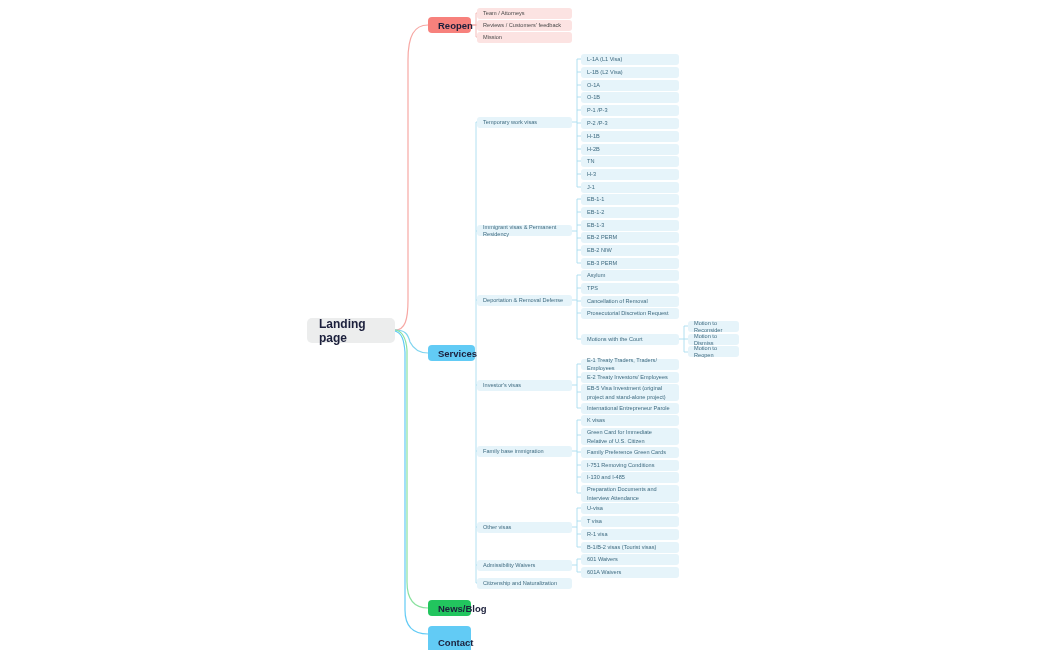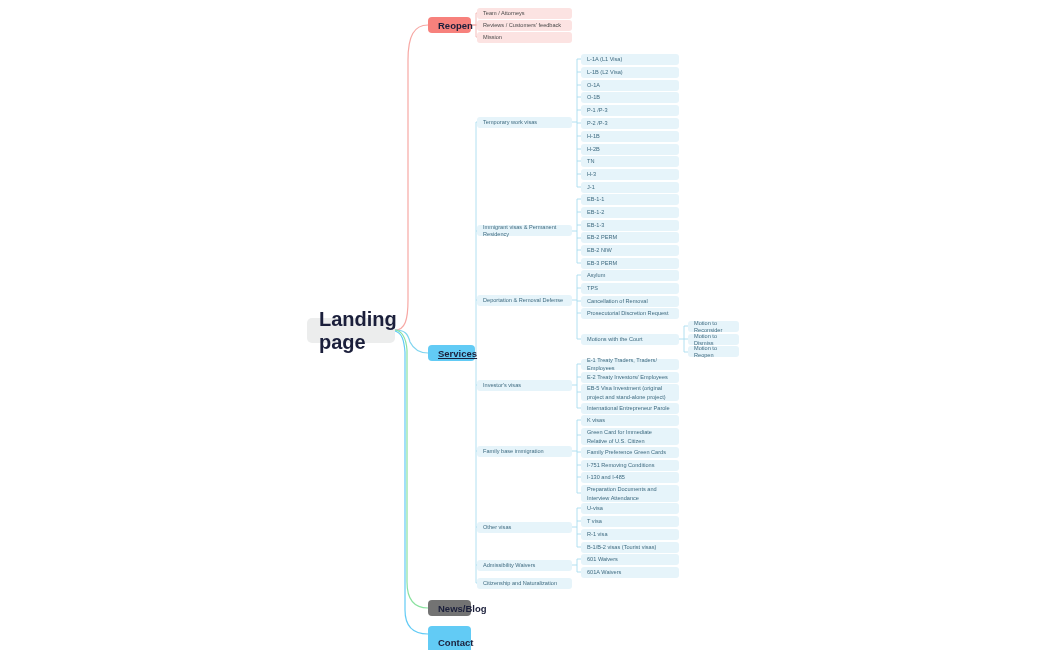--- a/index.html
+++ b/index.html
@@ -9,28 +9,28 @@
   }
   #canvas{position:absolute;left:0;top:0;width:1050px;height:650px;}
   svg.links{position:absolute;left:0;top:0;width:1050px;height:650px;pointer-events:none;}
 
   .node{position:absolute;box-sizing:border-box;border-radius:4px;
         display:flex;align-items:center;}
   .node span{display:block;}
 
   
   .root{
-    background:#eceded;color:#1b1f3b;font-weight:bold;font-size:20px;
+    background:#eceded;color:#1b1f3b;font-weight:bold;font-size:12px;
     padding:0 12px;border-radius:5px;
   }
   
   .l1{font-size:9.5px;font-weight:bold;color:#1b1f3b;padding:0 10px;border-radius:4px;}
   .l1.about{background:#f7817c;}
   .l1.services{background:#62cbf5;}
-  .l1.news{background:#737373;text-align:center;}
+  .l1.news{background:#22c55e;text-align:center;}
   .l1.contact{background:#62cbf5;}
 
   
   .leaf-pink{
     background:#fce3e2;color:#4a4a4a;font-size:5.6px;
     padding:0 6px;border-radius:3px;line-height:1.25;
   }
   
   .cat-blue{
     background:#e6f4fa;color:#3f6b80;font-size:5.6px;
@@ -145,21 +145,21 @@
     <path d="M577,572 L582,572" stroke="#a9dcef" stroke-width="0.9" fill="none"></path>
   </svg>
 
   <div class="node root" style="left:307px;top:318px;width:88px;height:25px;">
     <span>Landing page</span>
   </div>
 
   <div class="node l1 about" style="left:428px;top:17px;width:43px;height:16px;">
     <span>Reopen</span>
   </div>
-  <div class="node l1 services" style="left:428px;top:345px;width:47px;height:16px;text-decoration:underline;">
+  <div class="node l1 services" style="left:428px;top:345px;width:47px;height:16px;">
     <span>Services</span>
   </div>
   <div class="node l1 news" style="left:428px;top:600px;width:43px;height:16px;">
     <span>News/Blog</span>
   </div>
   <div class="node l1 contact" style="left:428px;top:626px;width:43px;height:32px;">
     <span>Contact</span>
   </div>
 
   <div class="node leaf-pink" style="left:477px;top:8px;width:95px;height:11px;">

